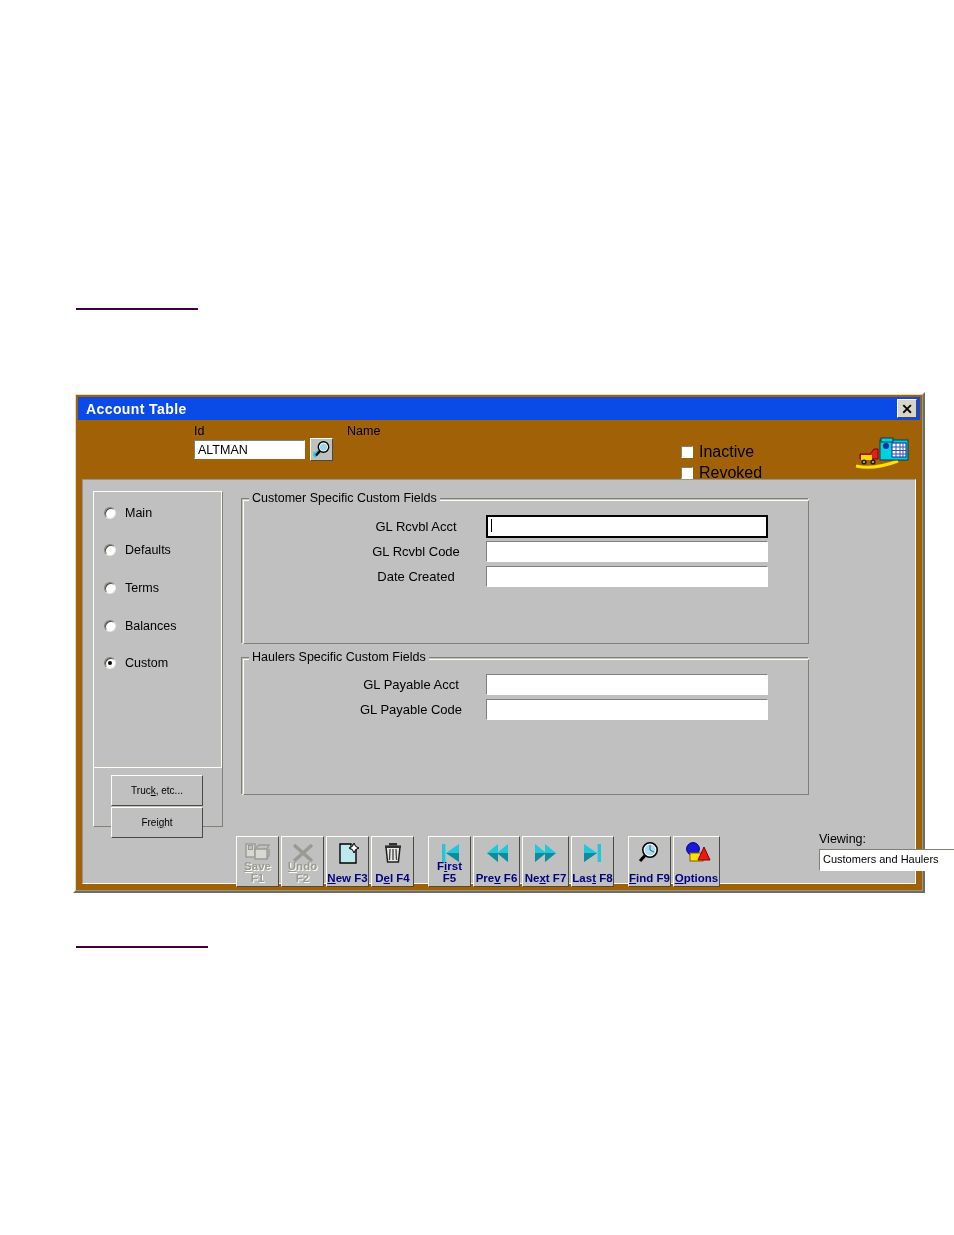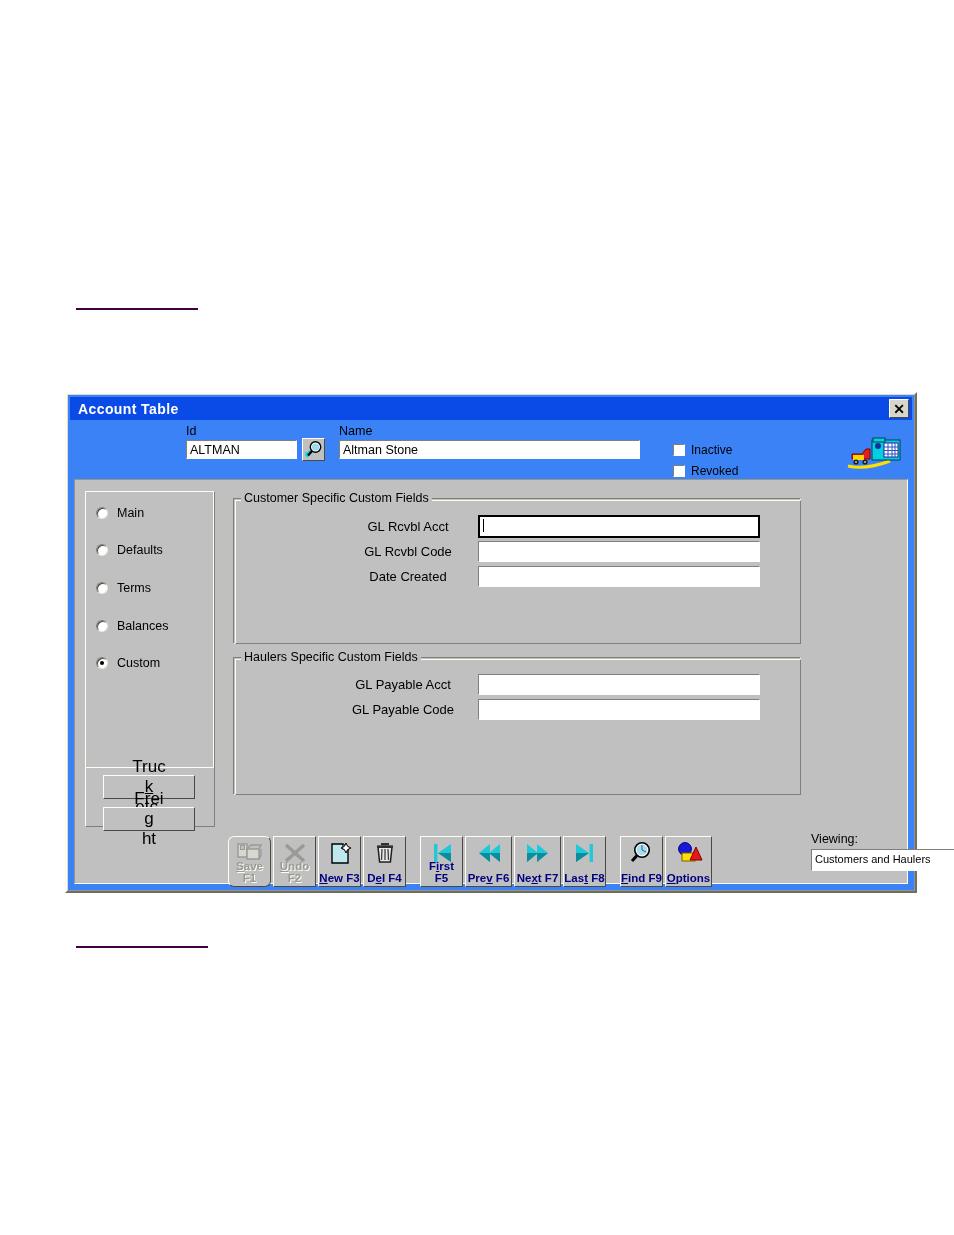--- a/index.html
+++ b/index.html
@@ -9,22 +9,22 @@
     position:relative;overflow:hidden;
   }
 
   
   .rule{position:absolute;height:2px;background:#3f0040;}
   #rule-top{left:76px;top:308px;width:122px;}
   #rule-bottom{left:76px;top:946px;width:132px;}
 
   
   #window{
-    position:absolute;left:65px;top:392px;width:852px;height:501px;
-    background:#3b82f6;
+    position:absolute;left:73px;top:392px;width:852px;height:501px;
+    background:#a16207;
     border-top:2px solid #fdfdf4;border-left:2px solid #fdfdf4;
     border-right:2px solid #6e6e62;border-bottom:2px solid #6e6e62;
     box-sizing:border-box;
   }
   #window-inner{
     position:absolute;left:0;top:0;right:0;bottom:0;
     border-top:1px solid #dedbd0;border-left:1px solid #dedbd0;
     border-right:1px solid #95958c;border-bottom:1px solid #95958c;
     box-sizing:border-box;
   }
@@ -70,21 +70,21 @@
     box-sizing:border-box;
   }
   #name-label{position:absolute;left:267px;top:2px;}
   #name-input{
     position:absolute;left:267px;top:18px;width:301px;height:19px;
     background:#fff;
     border-top:1px solid #808076;border-left:1px solid #808076;
     border-right:1px solid #ffffff;border-bottom:1px solid #ffffff;
     box-sizing:border-box;font-size:12.5px;padding:2px 0 0 3px;color:#000;
   }
-  .hdr-check{position:absolute;display:flex;align-items:center;gap:6px;font-size:12px;}
+  .hdr-check{position:absolute;display:flex;align-items:center;gap:6px;font-size:16px;}
   #chk-inactive{left:601px;top:21px;}
   #chk-revoked{left:601px;top:42px;}
   .checkbox{
     width:12px;height:12px;background:#ffffff;box-sizing:border-box;
     border-top:1px solid #808076;border-left:1px solid #808076;
     border-right:1px solid #ffffff;border-bottom:1px solid #ffffff;
   }
   #company-icon{position:absolute;right:6px;top:14px;width:58px;height:36px;}
 
   
@@ -116,26 +116,26 @@
     width:12px;height:12px;border-radius:50%;background:#ffffff;
     box-sizing:border-box;position:relative;
     border:1px solid #808076;border-right-color:#e8e8e0;border-bottom-color:#e8e8e0;
     box-shadow:inset 1px 1px 0 #4a4a42;
   }
   .radio.sel::after{
     content:"";position:absolute;left:3px;top:3px;width:4px;height:4px;
     border-radius:50%;background:#000;
   }
   .nav-button{
-    position:absolute;left:17px;width:92px;height:24px;
+    position:absolute;left:17px;width:92px;height:31px;
     background:#c0c0c0;
     border-top:1px solid #fdfdf4;border-left:1px solid #fdfdf4;
     border-right:1px solid #4a4a42;border-bottom:1px solid #4a4a42;
-    box-sizing:border-box;font-size:17px;color:#000;
-    display:flex;align-items:center;justify-content:center;flex-direction:column;
+    box-sizing:border-box;font-size:10px;color:#000;
+    display:flex;align-items:center;justify-content:center;
   }
   #btn-trucks{top:283px;}
   #btn-freight{top:315px;}
   .accel{text-decoration:underline;}
 
   
   .groupbox{position:absolute;box-sizing:border-box;}
   .groupbox .gb-frame{
     position:absolute;left:0;top:7px;right:0;bottom:0;
     border-top:1px solid #808076;border-left:1px solid #808076;
@@ -228,21 +228,20 @@
       <svg width="21" height="21" viewBox="0 0 21 21">
         <path d="M3 17 L8 12" stroke="#00c8d8" stroke-width="3"></path>
         <polygon points="2,13 9,14 4,19" fill="#00d8e8"></polygon>
         <circle cx="12.5" cy="8" r="5.2" fill="#ffffff" stroke="#000000" stroke-width="1.4"></circle>
         <circle cx="12.5" cy="8" r="3.6" fill="#9ad8ec"></circle>
         <line x1="9" y1="12" x2="5" y2="16.5" stroke="#000000" stroke-width="2.2"></line>
       </svg>
     </div>
 
     <span class="fld-label" id="name-label">Name</span>
-    <div id="name-input">Altman Stone</div>
 
     <label class="hdr-check" id="chk-inactive">
       <span class="checkbox"></span>
       <span>Inactive</span>
     </label>
     <label class="hdr-check" id="chk-revoked">
       <span class="checkbox"></span>
       <span>Revoked</span>
     </label>
 
@@ -328,21 +327,21 @@
 
       <span class="frm-label" style="left:100px;top:27px;width:140px;">GL Payable Acct</span>
       <div class="frm-input" style="left:245px;top:24px;width:282px;height:21px;"></div>
 
       <span class="frm-label" style="left:100px;top:52px;width:140px;">GL Payable Code</span>
       <div class="frm-input" style="left:245px;top:49px;width:282px;height:21px;"></div>
     </div>
 
     <div id="toolbar-panel">
 
-      <div class="tool-button disabled" style="left:0px;border-radius:6px;">
+      <div class="tool-button disabled" style="left:0px;">
         <svg class="tool-icon" viewBox="0 0 30 28">
           <rect x="3" y="4" width="9" height="13" fill="#d8d8d2" stroke="#9a9a94" stroke-width="1.4"></rect>
           <rect x="5.5" y="5.5" width="4" height="4" fill="#c0c0c0" stroke="#9a9a94" stroke-width="1"></rect>
           <path d="M12 9 h12 v10 H12 z" fill="#d8d8d2" stroke="#9a9a94" stroke-width="1.4"></path>
           <path d="M12 9 l4 -4 h10 l-2 4" fill="none" stroke="#9a9a94" stroke-width="1.4"></path>
           <path d="M24 19 l2 -4 v-6" fill="none" stroke="#9a9a94" stroke-width="1.4"></path>
         </svg>
         <span class="tool-label"><span></span><span class="accel">S</span><span>ave F1</span></span>
       </div>
 

